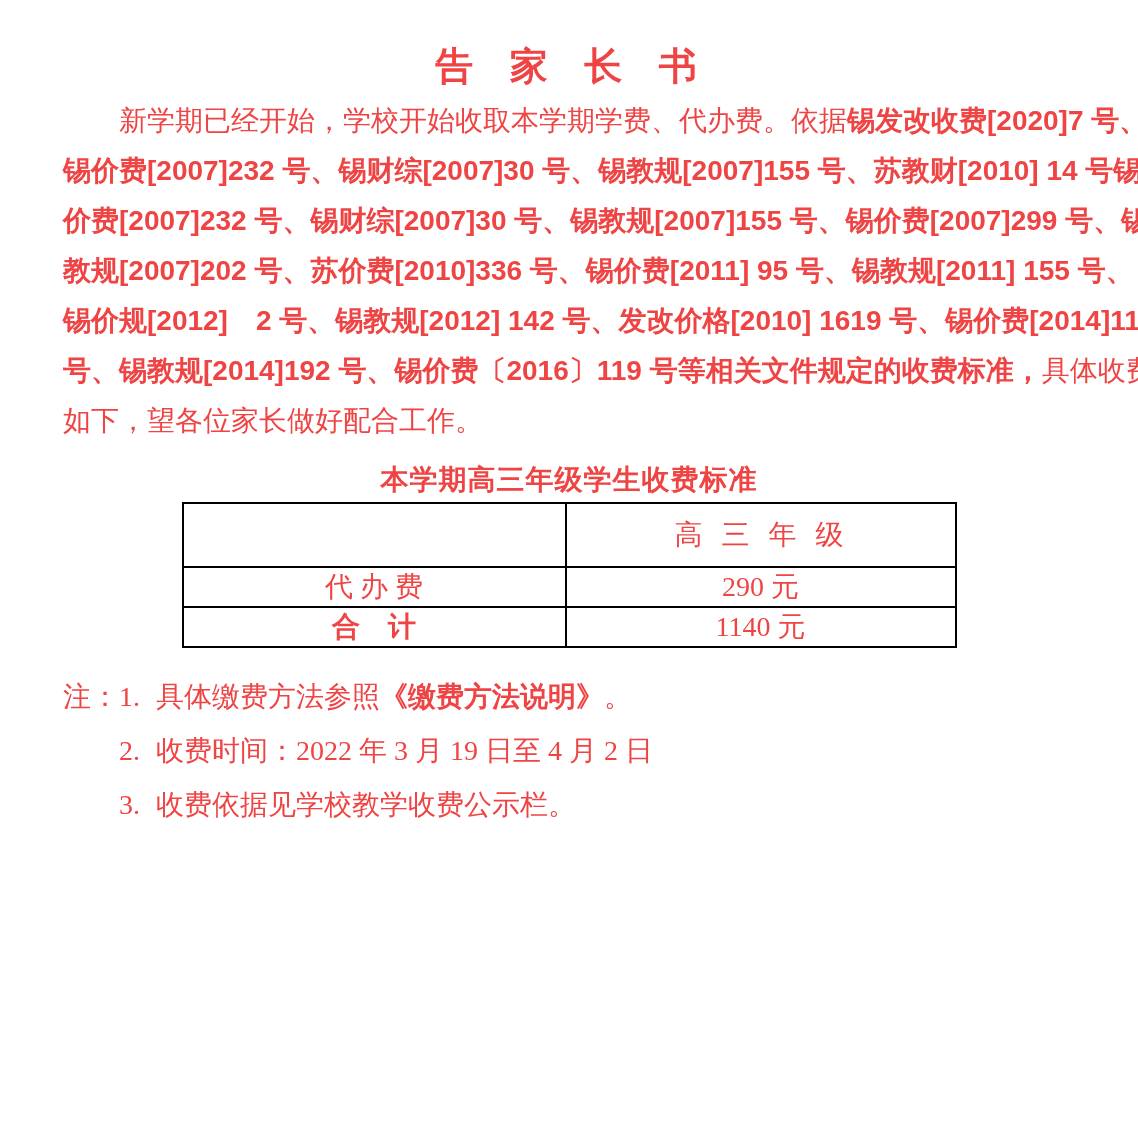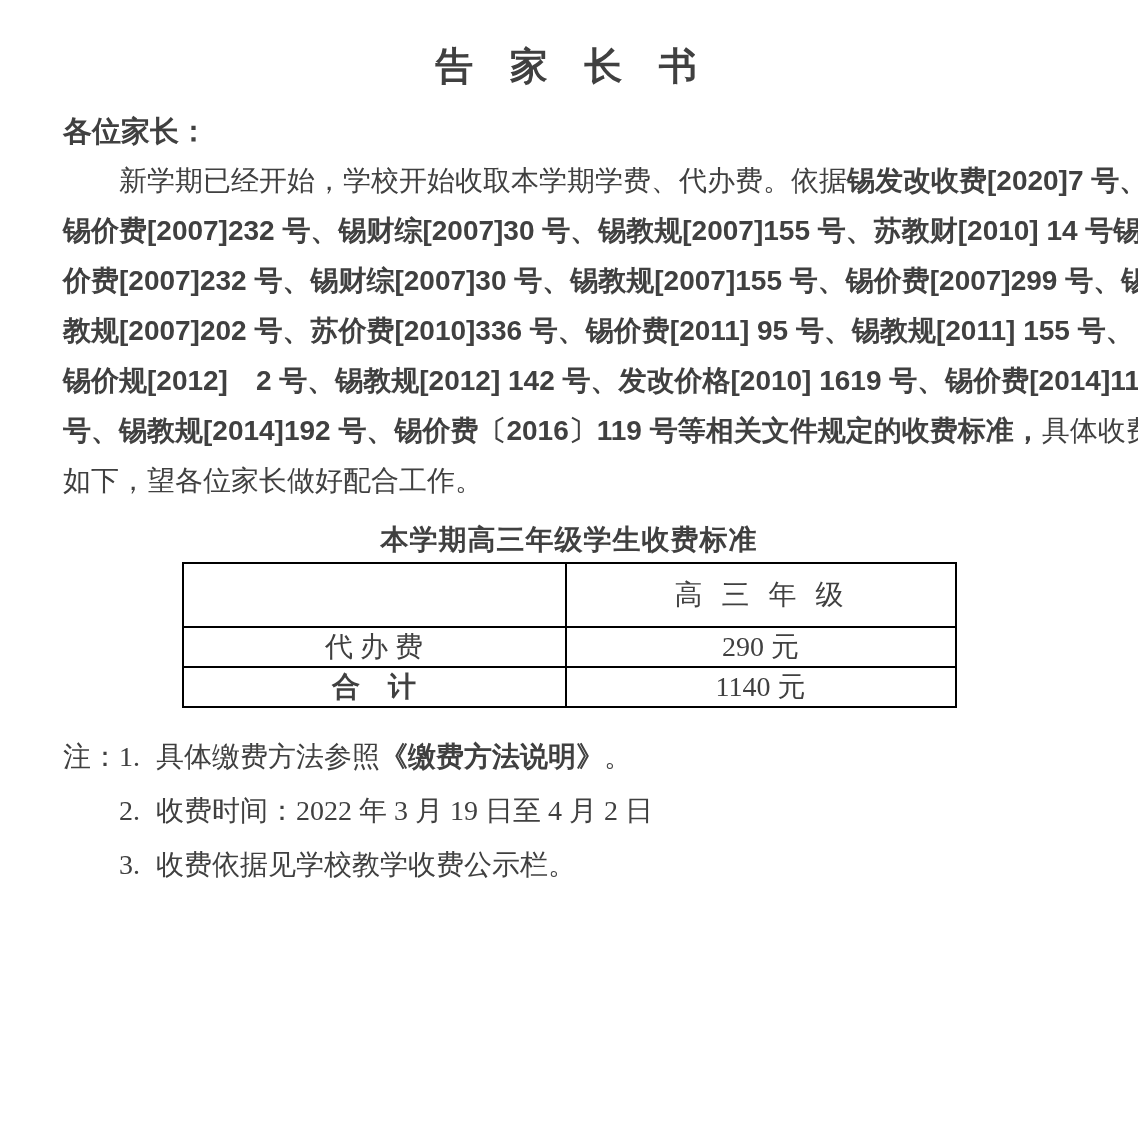--- a/index.html
+++ b/index.html
@@ -7,21 +7,21 @@
     padding: 0;
     background: #ffffff;
   }
   .page {
     position: relative;
     width: 1138px;
     height: 1140px;
     box-sizing: border-box;
     padding: 0 63px;
     background: #ffffff;
-    color: #404040;
+    color: #ef4444;
     overflow: hidden;
     font-family: "Liberation Serif", serif;
   }
   .song { font-family: "Liberation Serif", serif; font-weight: 400; }
   .hei  { font-family: "Liberation Sans", sans-serif; font-weight: 600; }
   .hei-bold { font-family: "Liberation Sans", sans-serif; font-weight: 700; }
 
   .title {
     margin-top: 44px;
     font-size: 38px;
@@ -118,21 +118,20 @@
     font-family: "Liberation Serif", serif;
   }
 </style>
 </head>
 <body>
 
 <div class="page">
 
   <div class="title">告 家 长 书</div>
 
-  <div class="salutation">各位家长：</div>
 
   <div class="paragraph" id="paragraph">
       <div class="para-line indent"><span class="song">新学期已经开始，学校开始收取本学期学费、代办费。依据</span><span class="hei">锡发改收费[2020]7 号、</span></div>
       <div class="para-line"><span class="hei">锡价费[2007]232 号、锡财综[2007]30 号、锡教规[2007]155 号、苏教财[2010] 14 号锡</span></div>
       <div class="para-line"><span class="hei">价费[2007]232 号、锡财综[2007]30 号、锡教规[2007]155 号、锡价费[2007]299 号、锡</span></div>
       <div class="para-line"><span class="hei">教规[2007]202 号、苏价费[2010]336 号、锡价费[2011] 95 号、锡教规[2011] 155 号、</span></div>
       <div class="para-line"><span class="hei">锡价规[2012]　2 号、锡教规[2012] 142 号、发改价格[2010] 1619 号、锡价费[2014]117</span></div>
       <div class="para-line"><span class="hei">号、锡教规[2014]192 号、锡价费〔2016〕119 号等相关文件规定的收费标准，</span><span class="song">具体收费</span></div>
       <div class="para-line no-justify"><span class="song">如下，望各位家长做好配合工作。</span></div>
     </div>

